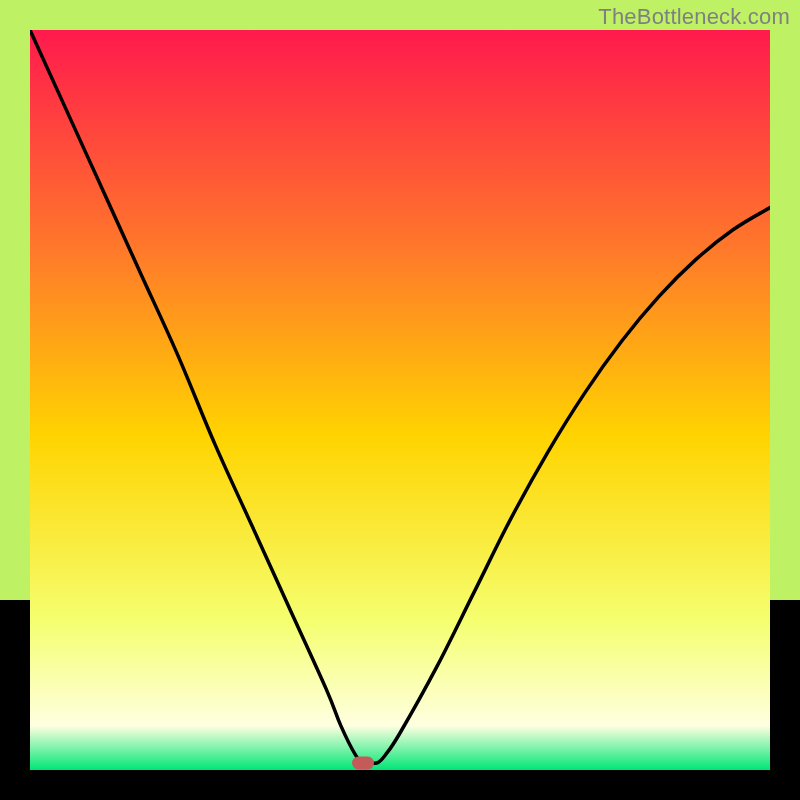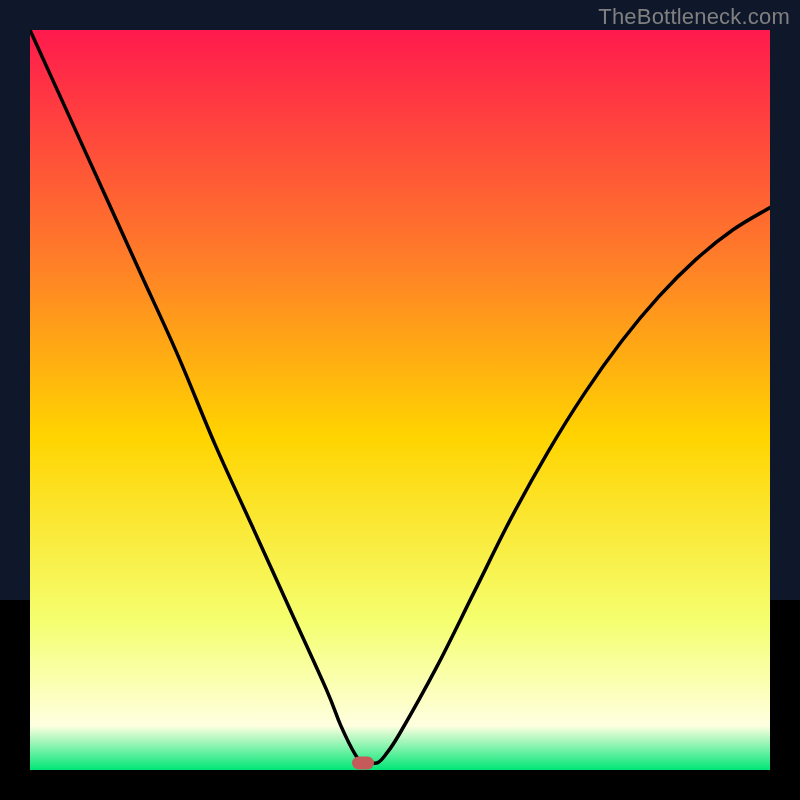--- a/index.html
+++ b/index.html
@@ -7,21 +7,21 @@
     padding: 0;
     width: 800px;
     height: 800px;
     overflow: hidden;
     background: #000;
     font-family: Arial, Helvetica, sans-serif;
   }
   .outer {
     width: 800px;
     height: 600px;
-    background: #0f172a;
+    background: #bef264;
     position: relative;
   }
   .plot {
     position: absolute;
     left: 30px;
     top: 30px;
     width: 740px;
     height: 740px;
     overflow: hidden;
   }

